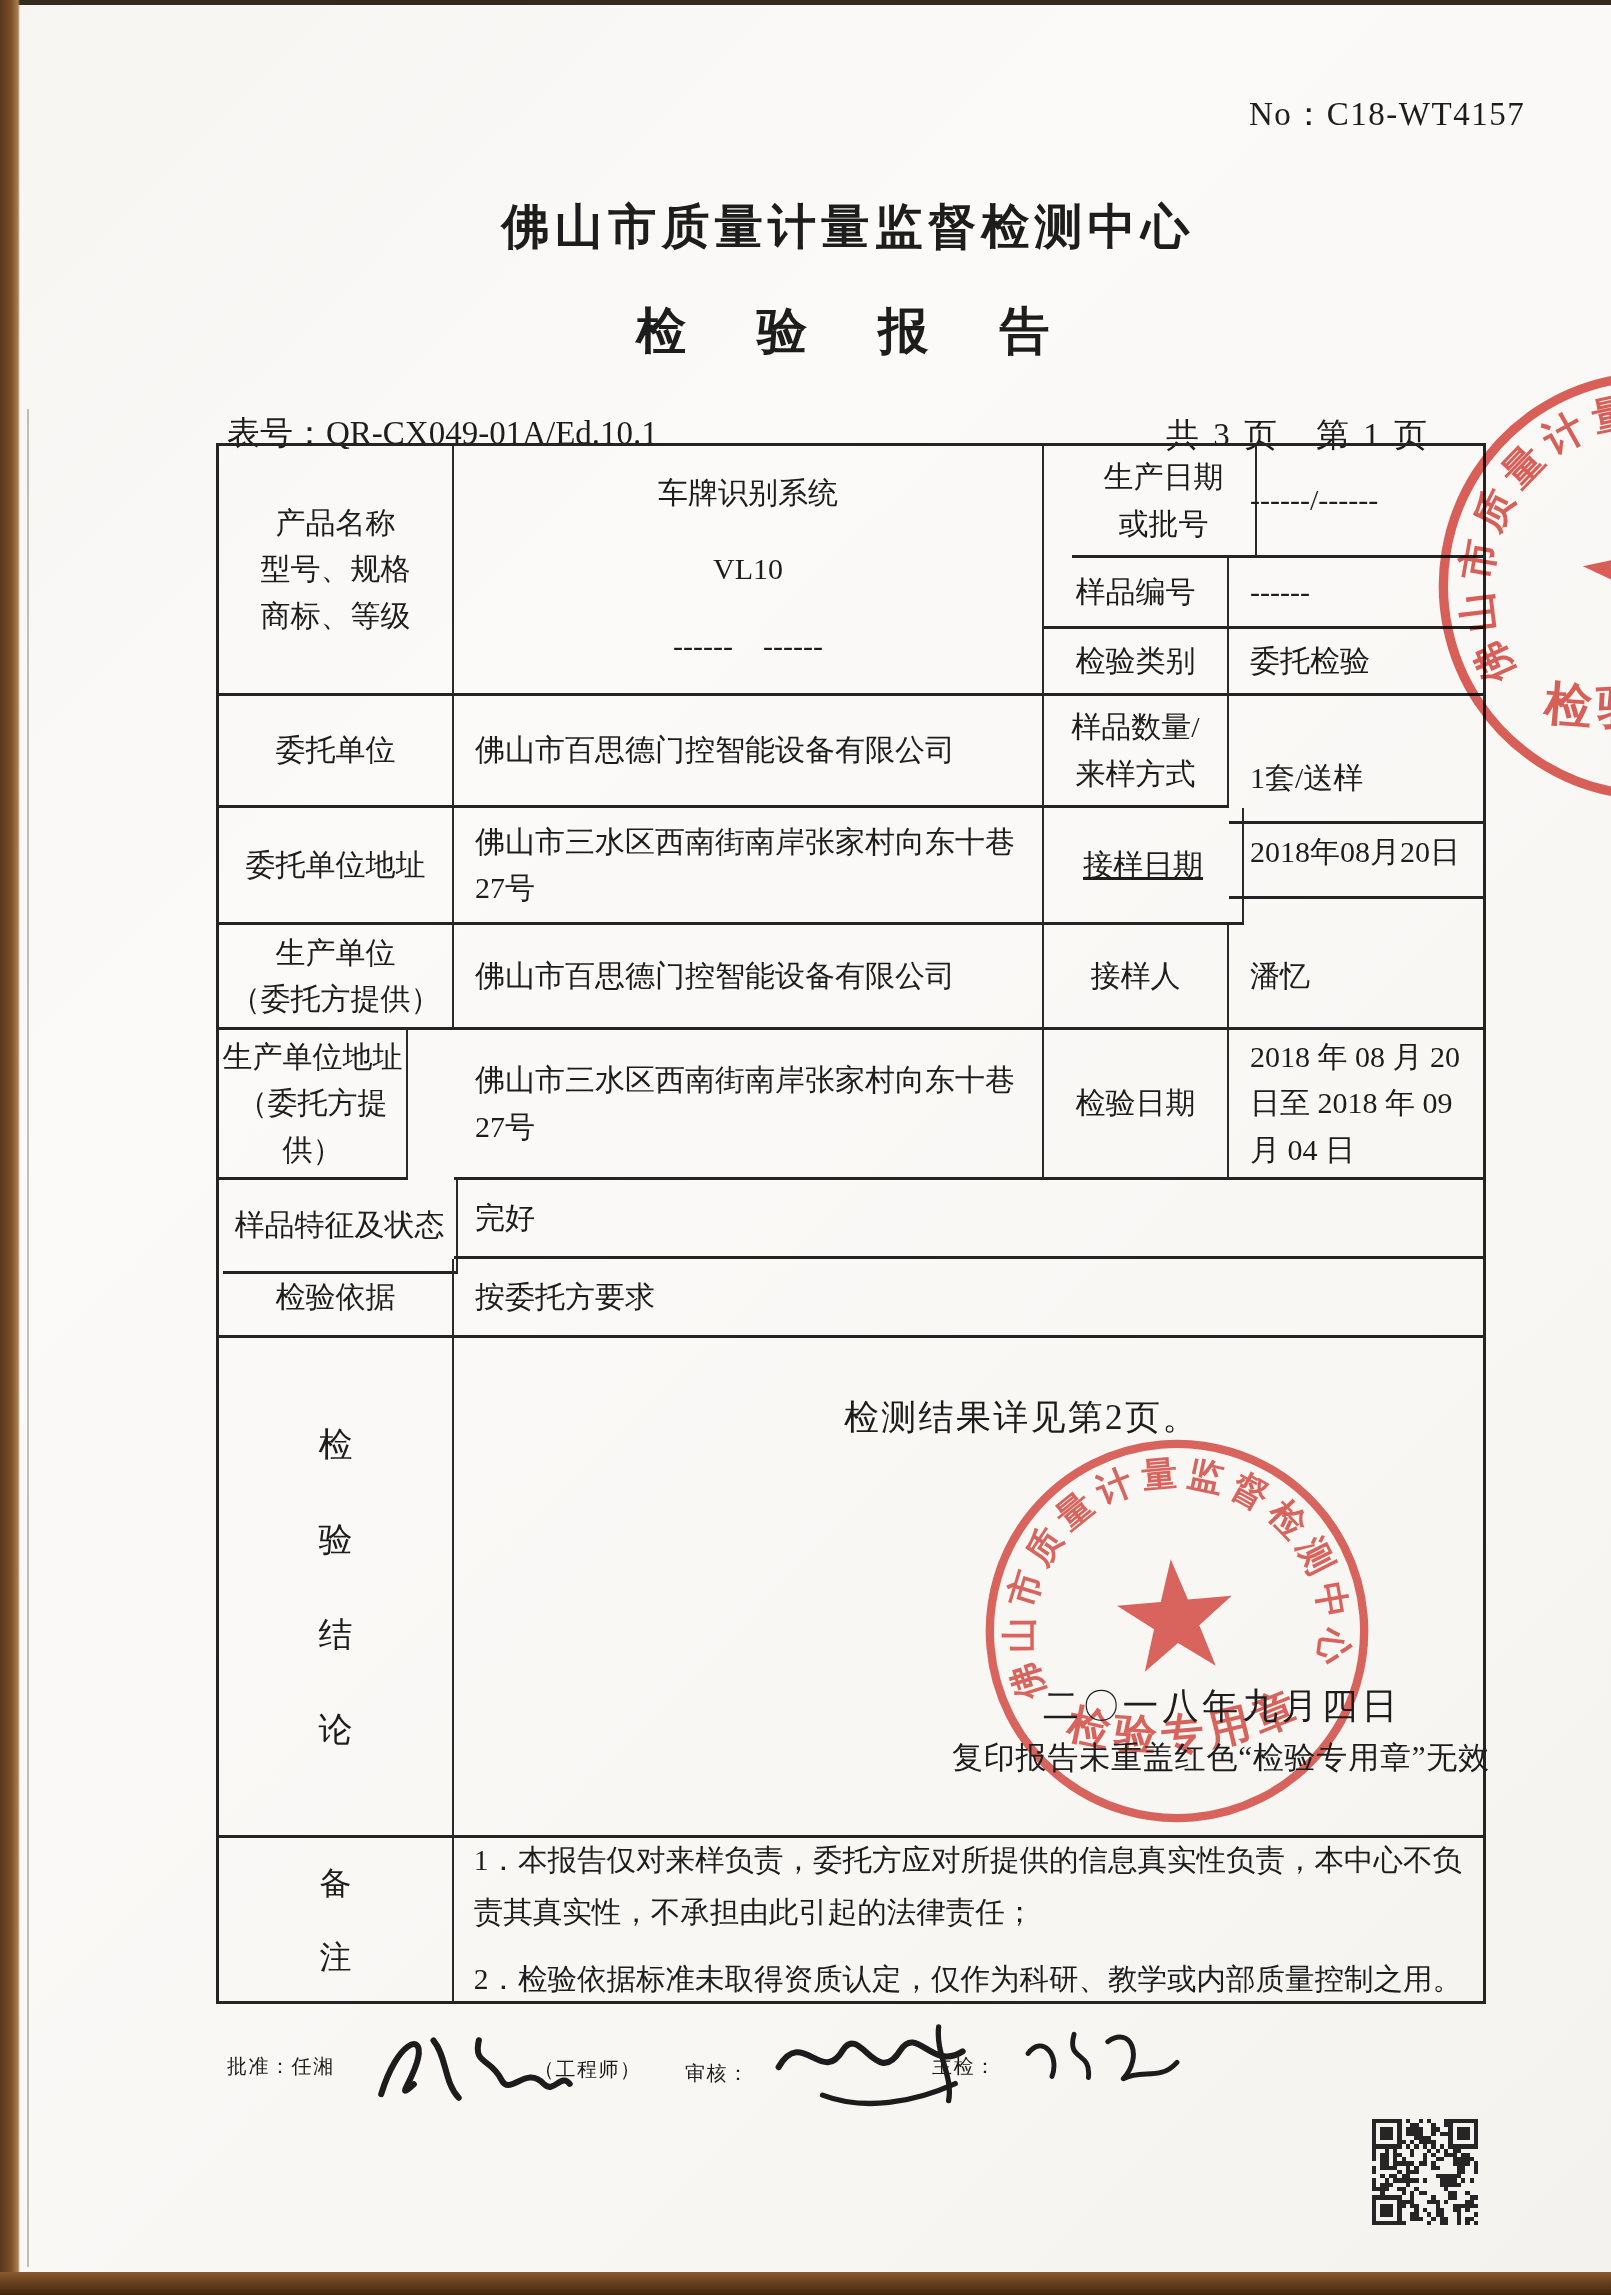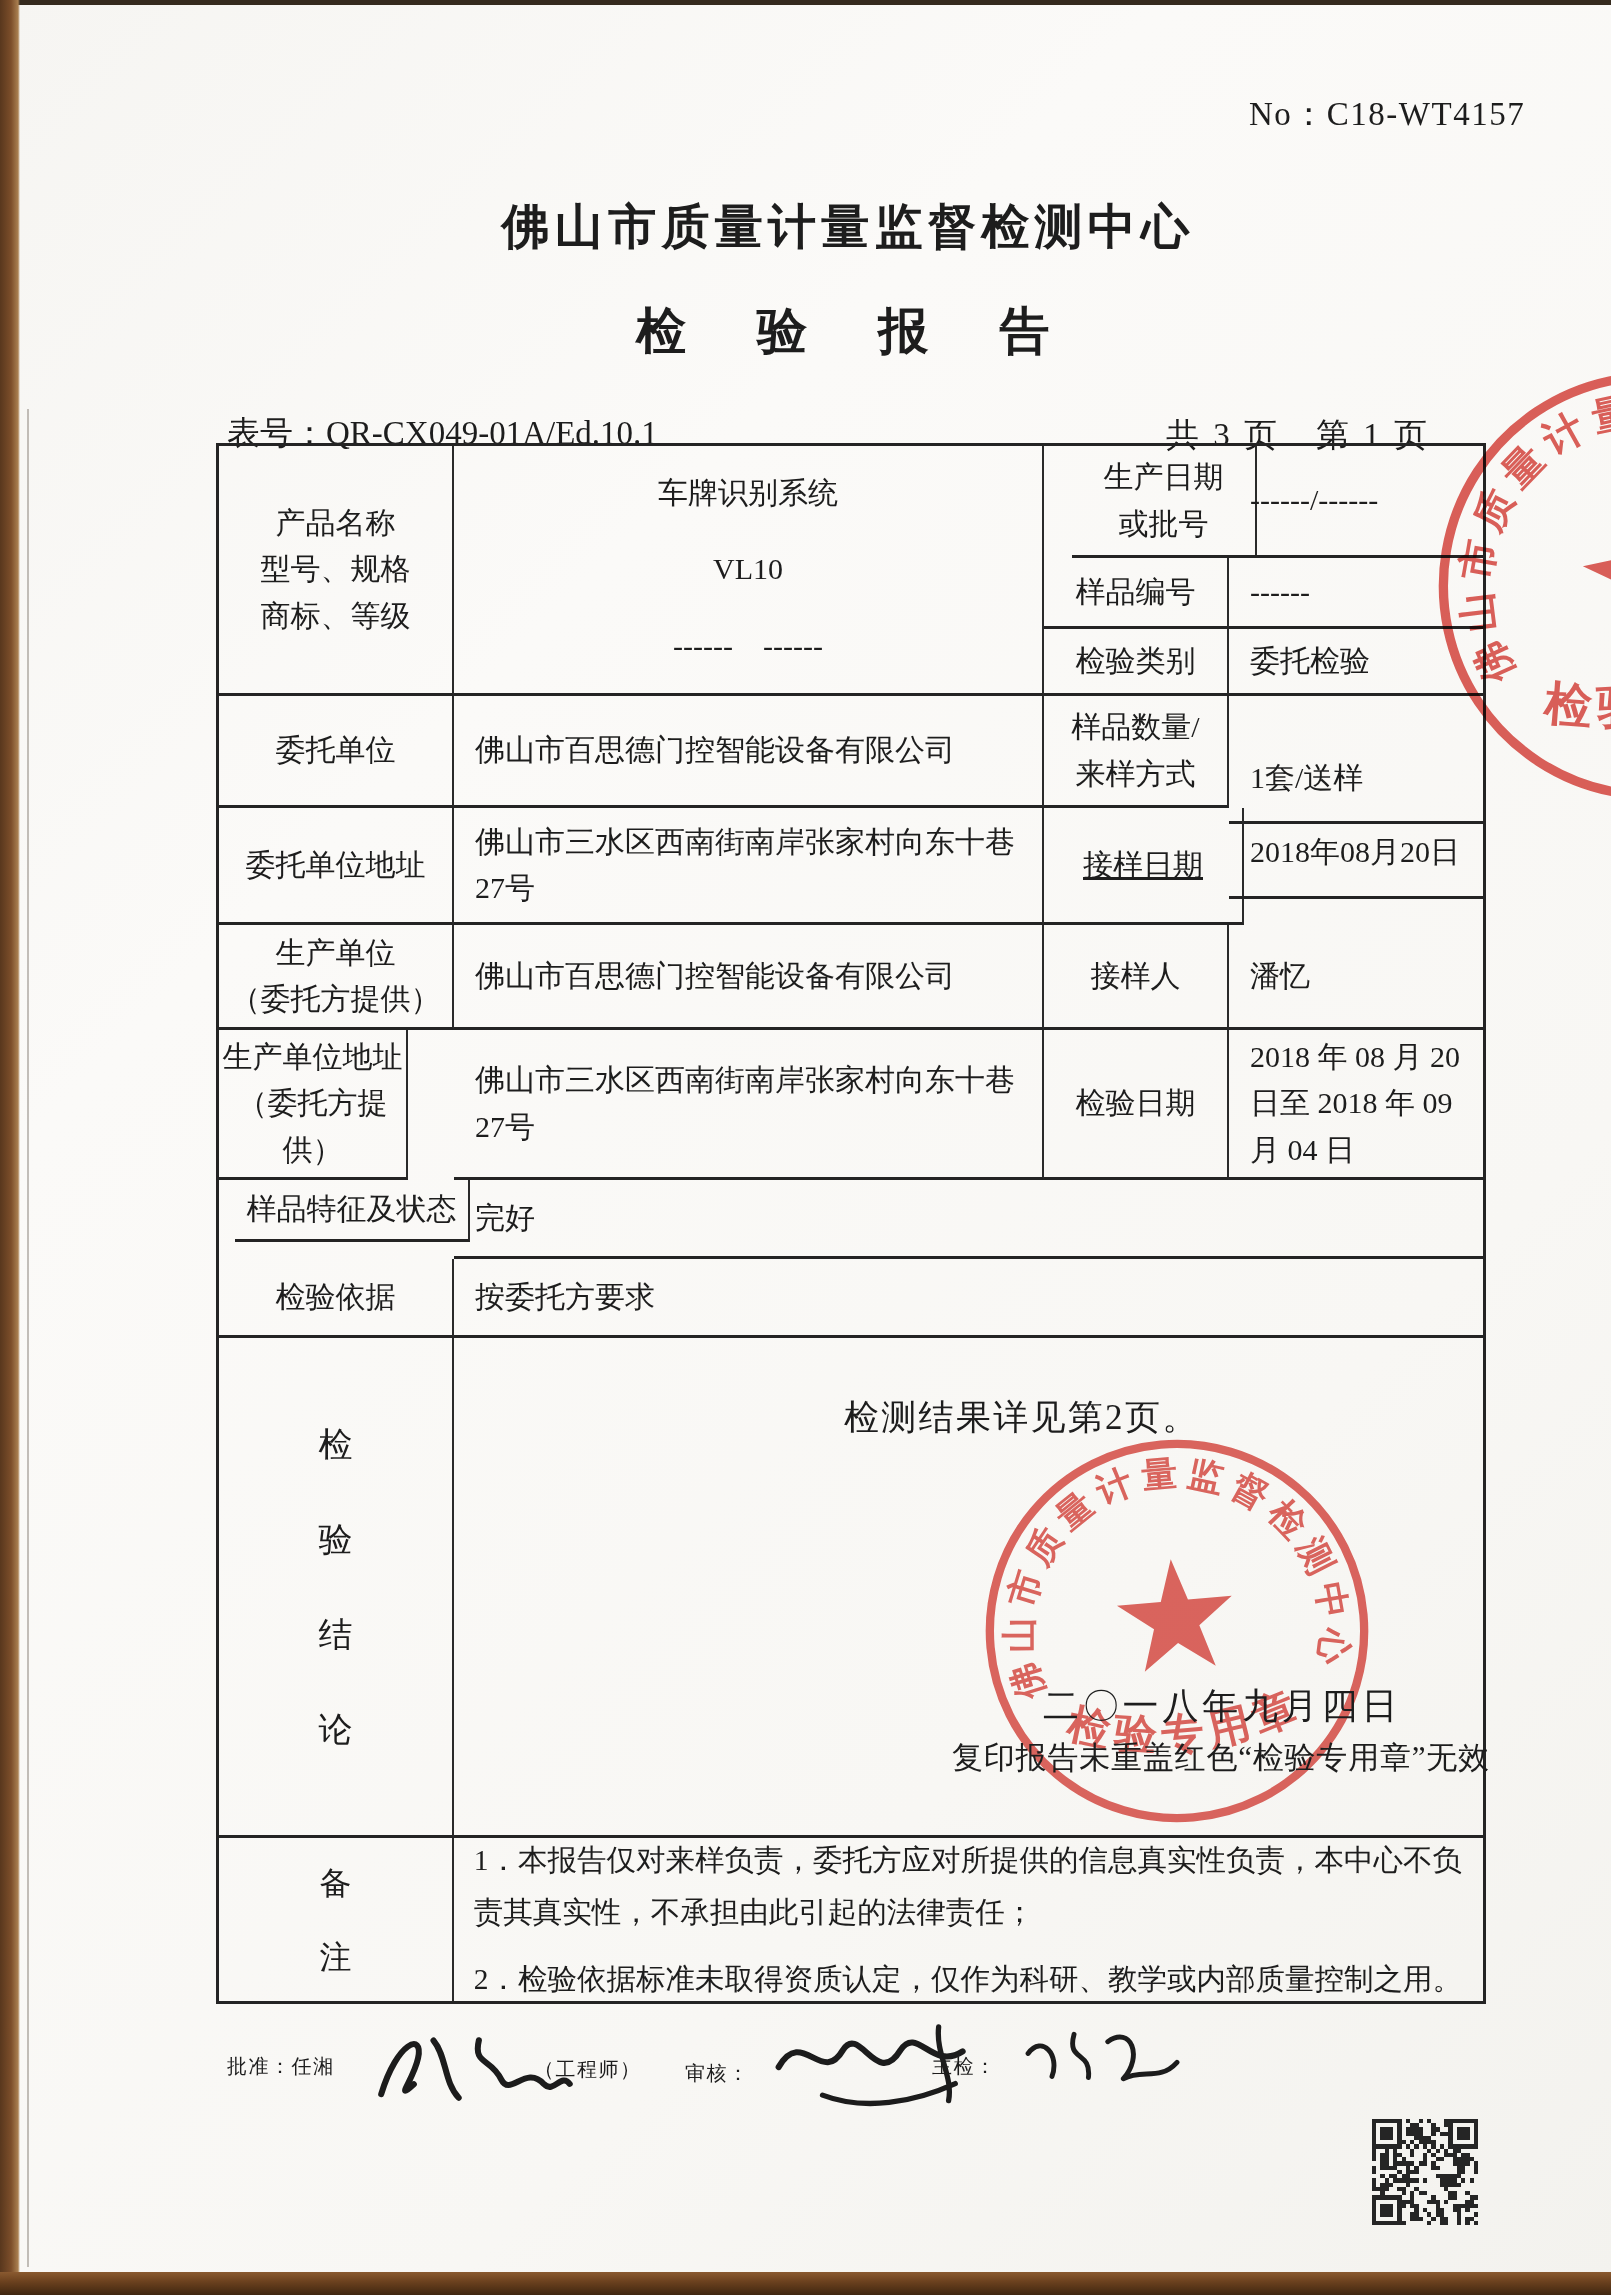--- a/index.html
+++ b/index.html
@@ -105,21 +105,21 @@
     <div class="cell left" style="left:235px;top:479px;width:590px;height:105px;">佛山市百思德门控智能设备有限公司</div>
     <div class="cell" style="left:825px;top:479px;width:185px;height:105px;">接样人</div>
     <div class="cell left last-col" style="left:1010px;top:479px;width:254px;height:105px;">潘忆</div>
 
     <div class="cell" style="left:0;top:584px;width:189px;height:150px;">生产单位地址
 （委托方提供）</div>
     <div class="cell left" style="left:235px;top:584px;width:590px;height:150px;">佛山市三水区西南街南岸张家村向东十巷27号</div>
     <div class="cell" style="left:825px;top:584px;width:185px;height:150px;">检验日期</div>
     <div class="cell left last-col" style="left:1010px;top:584px;width:254px;height:150px;">2018 年 08 月 20 日至 2018 年 09 月 04 日</div>
 
-    <div class="cell" style="left:16px;top:734px;width:235px;height:62px;">样品特征及状态</div>
+    <div class="cell" style="left:4px;top:734px;width:235px;height:94px;">样品特征及状态</div>
     <div class="cell left last-col" style="left:235px;top:734px;width:1029px;height:79px;">完好</div>
 
     <div class="cell" style="left:0;top:813px;width:235px;height:79px;">检验依据</div>
     <div class="cell left last-col" style="left:235px;top:813px;width:1029px;height:79px;">按委托方要求</div>
 
     <div class="cell concl-label" style="left:0;top:892px;width:235px;height:500px;">检
 验
 结
 论</div>
     <div class="cell last-col" style="left:235px;top:892px;width:1029px;height:500px;"></div>

